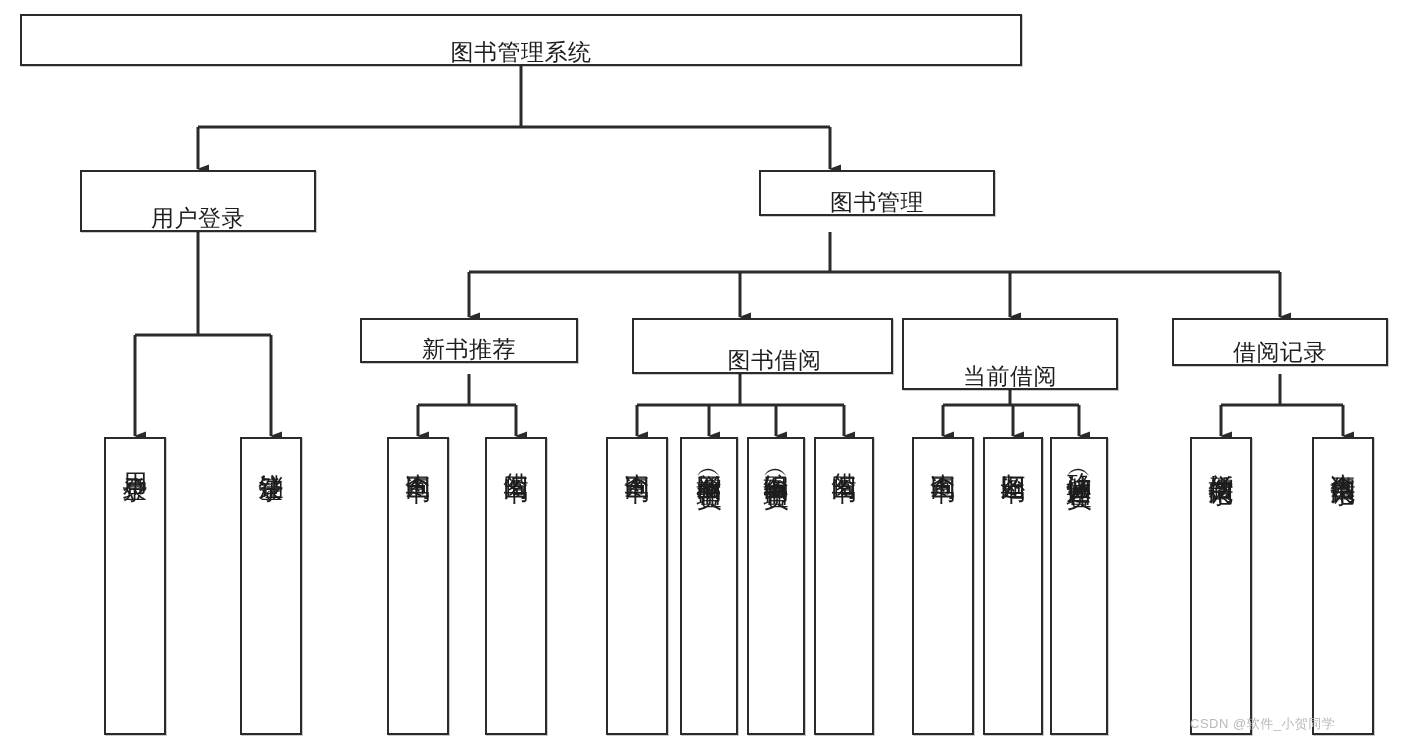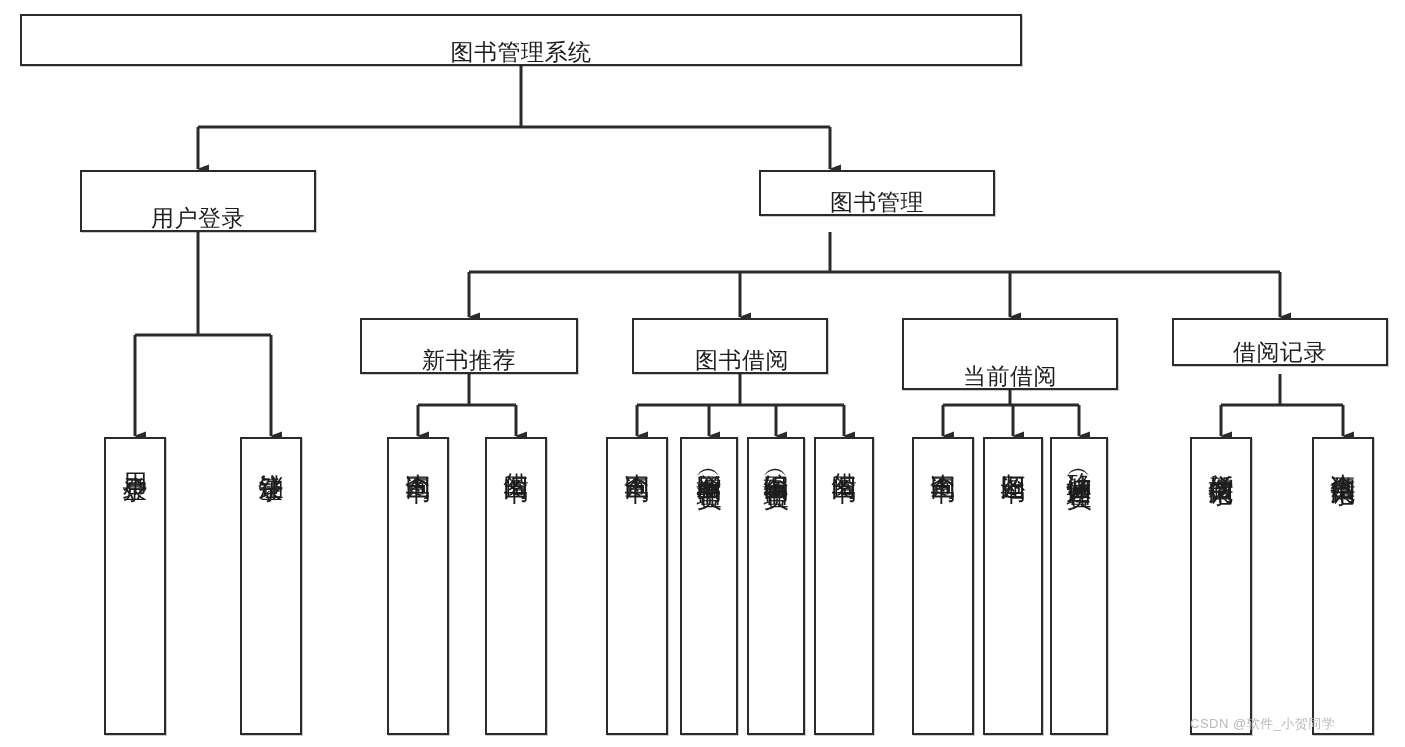--- a/index.html
+++ b/index.html
@@ -115,24 +115,24 @@
   <div id="node-layer">
       <div class="node horizontal" style="left: 20px; top: 14px; width: 1002px; height: 52px;">
         <span class="node-label">图书管理系统</span>
       </div>
       <div class="node horizontal" style="left: 80px; top: 170px; width: 236px; height: 62px;">
         <span class="node-label">用户登录</span>
       </div>
       <div class="node horizontal" style="left: 712px; top: 170px; width: 236px; height: 46px; margin-left: 47px;">
         <span class="node-label">图书管理</span>
       </div>
-      <div class="node horizontal" style="left: 360px; top: 318px; width: 218px; height: 56px;">
+      <div class="node horizontal" style="left: 360px; top: 318px; width: 218px; height: 45px;">
         <span class="node-label">新书推荐</span>
       </div>
-      <div class="node horizontal" style="left: 632px; top: 318px; width: 196px; height: 56px; padding-left: 24px;">
+      <div class="node horizontal" style="left: 632px; top: 318px; width: 261px; height: 56px; padding-left: 24px;">
         <span class="node-label">图书借阅</span>
       </div>
       <div class="node horizontal" style="left: 902px; top: 318px; width: 216px; height: 72px;">
         <span class="node-label">当前借阅</span>
       </div>
       <div class="node horizontal" style="left: 1172px; top: 318px; width: 216px; height: 48px;">
         <span class="node-label">借阅记录</span>
       </div>
       <div class="node vertical" style="left: 104px; top: 437px; width: 62px; height: 298px;">
         <span class="node-label">用户登录</span>

